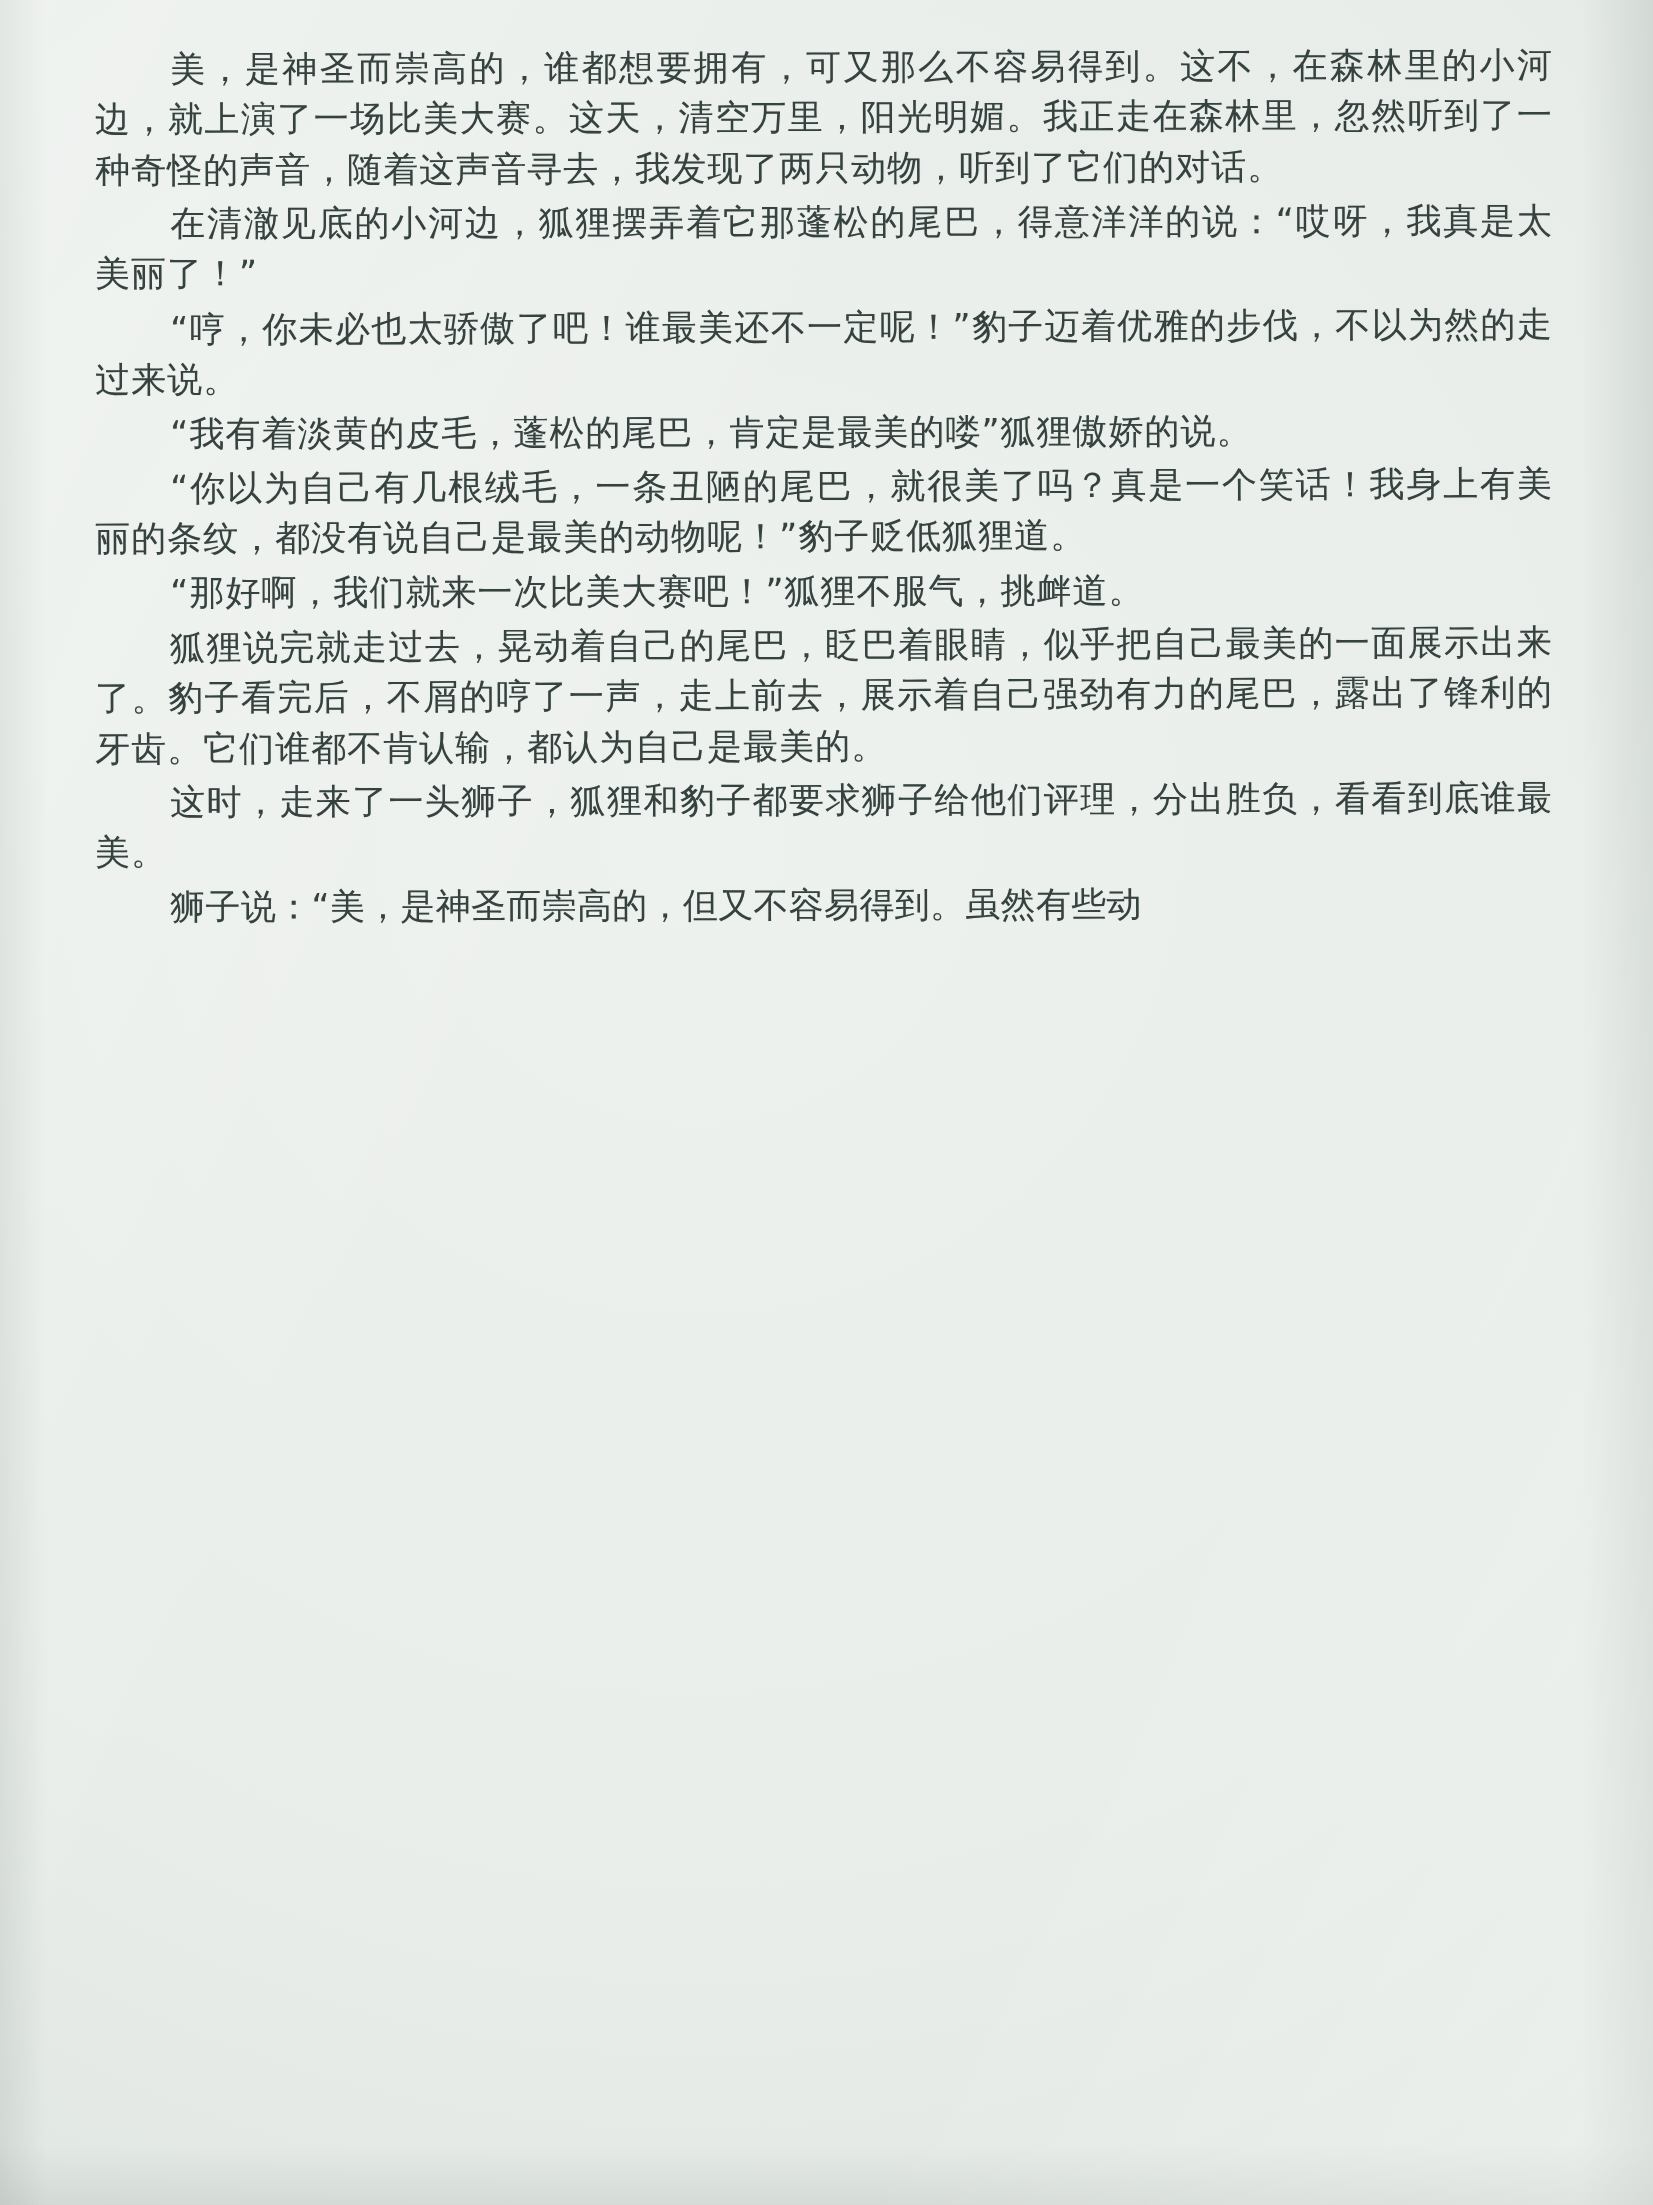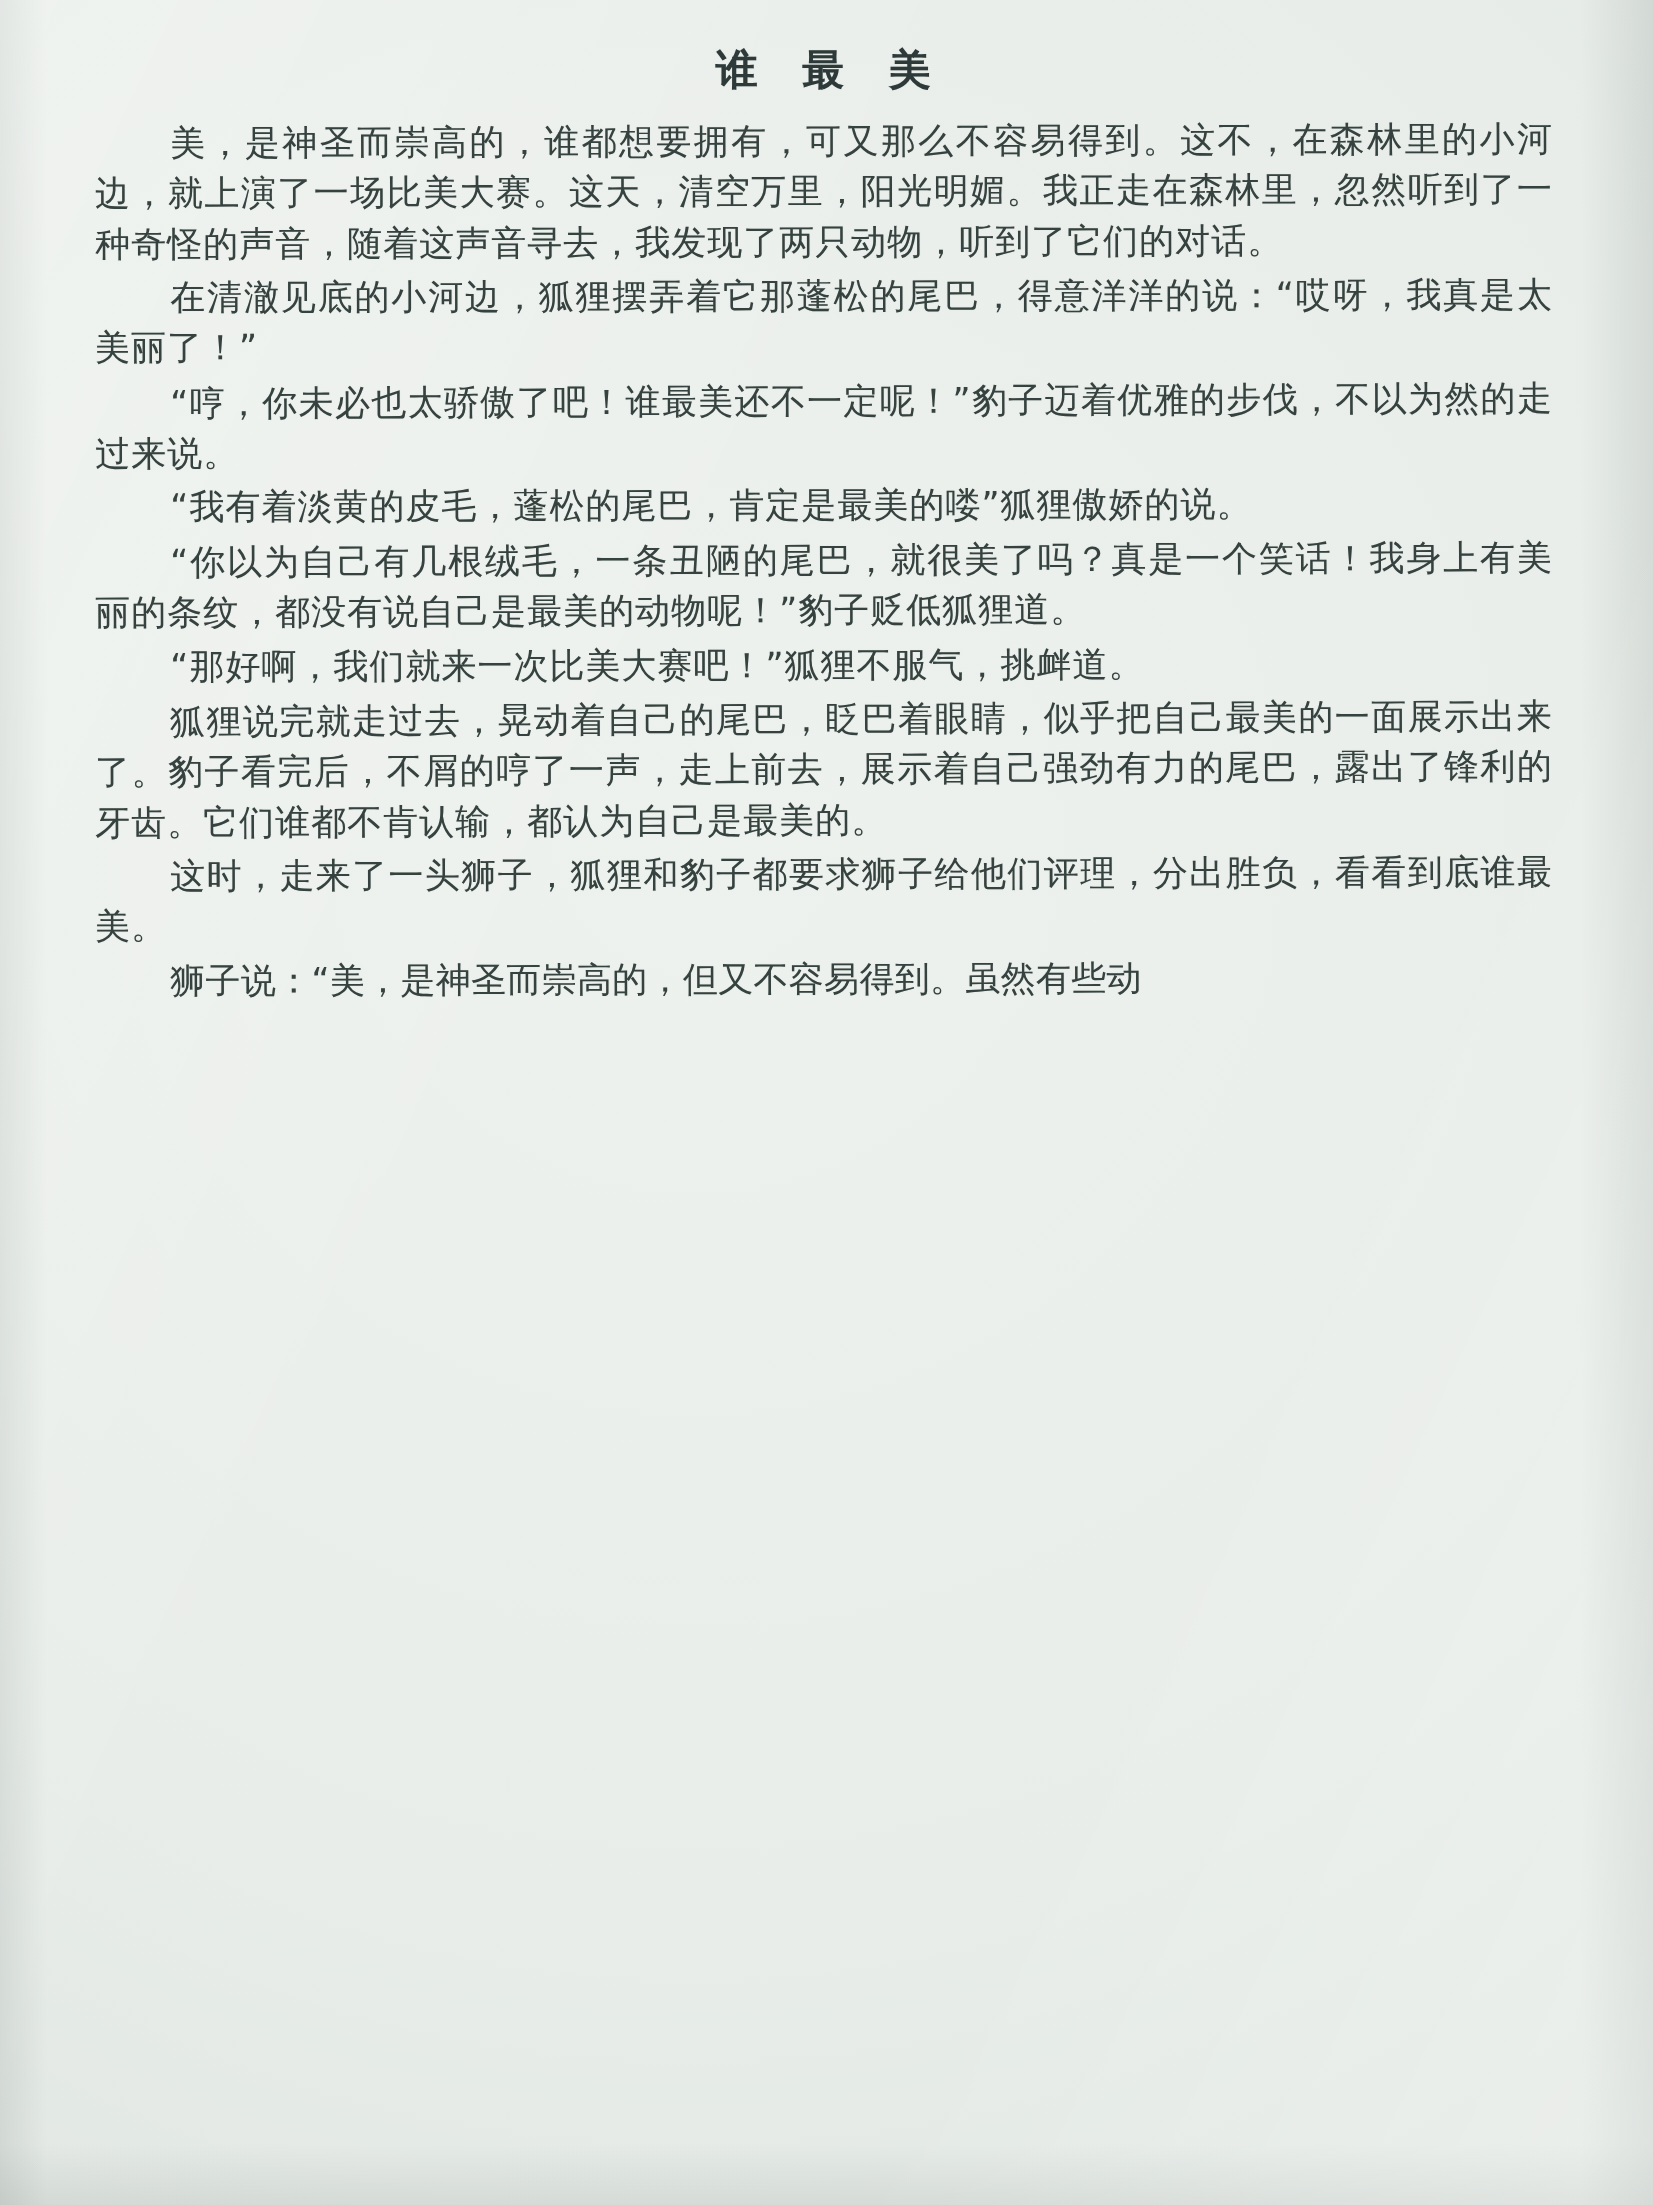--- a/index.html
+++ b/index.html
@@ -83,21 +83,20 @@
   .body-text p:nth-child(7) { transform: rotate(-0.24deg); }
   .body-text p:nth-child(8) { transform: rotate(-0.18deg); }
   .body-text p:nth-child(9) { transform: rotate(-0.16deg); }
 </style>
 </head>
 <body>
 
 <div class="page">
   <div class="sheet">
 
-    <h1 class="doc-title">谁 最 美</h1>
 
     <div class="body-text">
       <p>美，是神圣而崇高的，谁都想要拥有，可又那么不容易得到。这不，在森林里的小河边，就上演了一场比美大赛。这天，清空万里，阳光明媚。我正走在森林里，忽然听到了一种奇怪的声音，随着这声音寻去，我发现了两只动物，听到了它们的对话。</p>
       <p>在清澈见底的小河边，狐狸摆弄着它那蓬松的尾巴，得意洋洋的说：“哎呀，我真是太美丽了！”</p>
       <p>“哼，你未必也太骄傲了吧！谁最美还不一定呢！”豹子迈着优雅的步伐，不以为然的走过来说。</p>
       <p>“我有着淡黄的皮毛，蓬松的尾巴，肯定是最美的喽”狐狸傲娇的说。</p>
       <p>“你以为自己有几根绒毛，一条丑陋的尾巴，就很美了吗？真是一个笑话！我身上有美丽的条纹，都没有说自己是最美的动物呢！”豹子贬低狐狸道。</p>
       <p>“那好啊，我们就来一次比美大赛吧！”狐狸不服气，挑衅道。</p>
       <p>狐狸说完就走过去，晃动着自己的尾巴，眨巴着眼睛，似乎把自己最美的一面展示出来了。豹子看完后，不屑的哼了一声，走上前去，展示着自己强劲有力的尾巴，露出了锋利的牙齿。它们谁都不肯认输，都认为自己是最美的。</p>
       <p>这时，走来了一头狮子，狐狸和豹子都要求狮子给他们评理，分出胜负，看看到底谁最美。</p>

